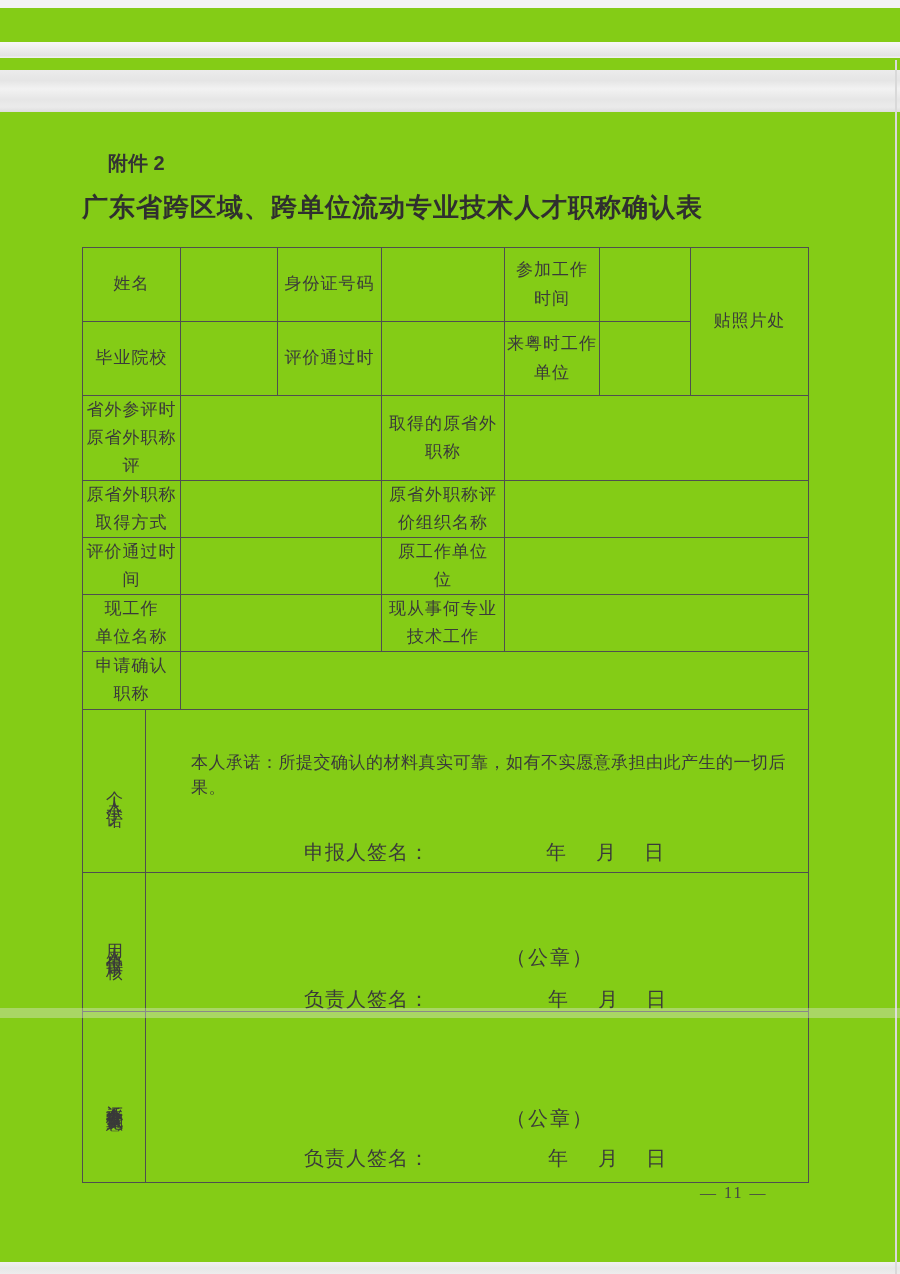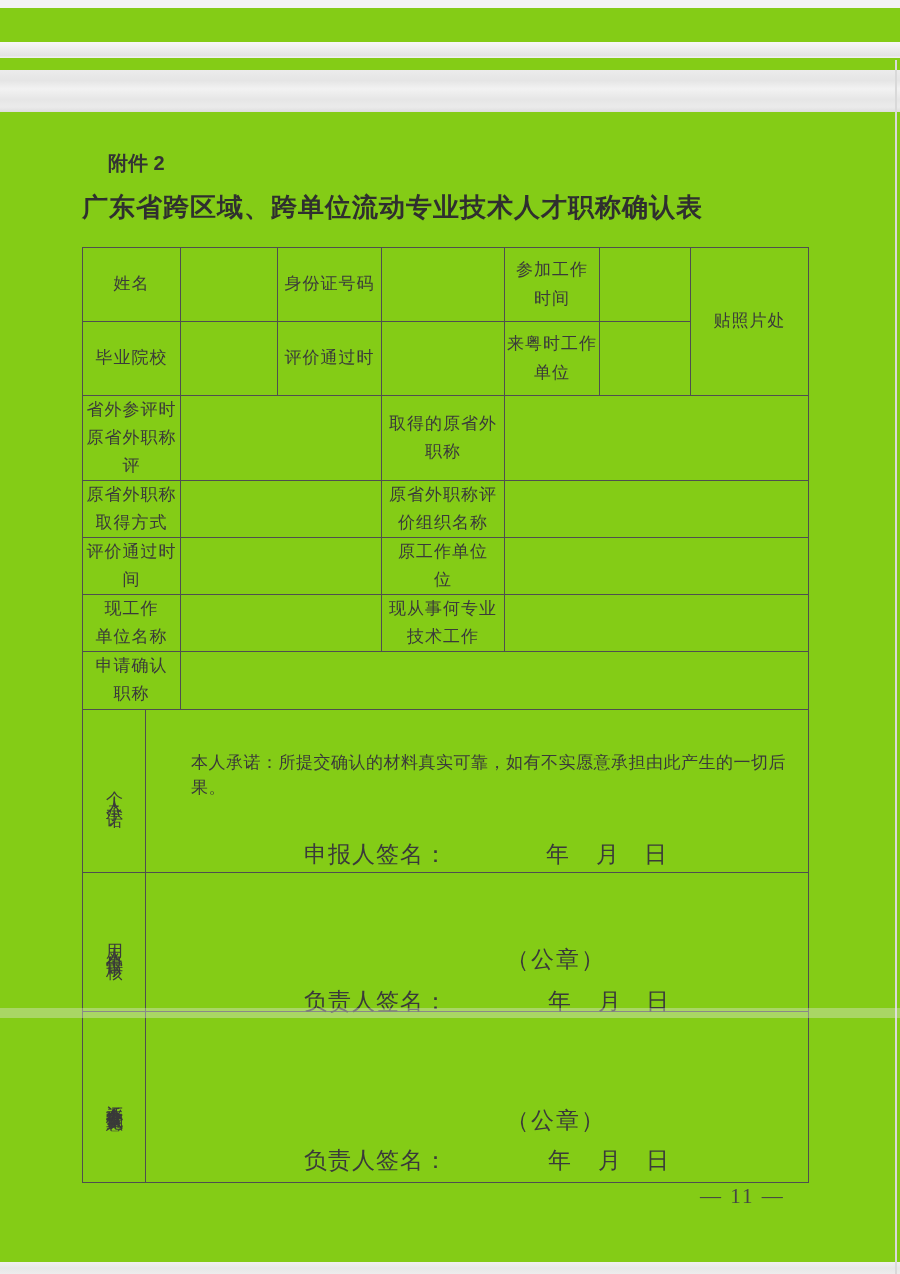--- a/index.html
+++ b/index.html
@@ -57,26 +57,26 @@
   }
   td.v1 { font-size:18px; letter-spacing:7px; }
   td.v2 { font-size:17px; letter-spacing:4px; }
   td.v3 { font-size:16px; letter-spacing:1px; }
 
   td.content { position:relative; }
   .statement {
     position:absolute; left:45px; top:40px; width:620px;
     font-size:17px; letter-spacing:0.5px; line-height:1.5;
   }
-  .sig, .ymd, .seal { position:absolute; font-size:23px; letter-spacing:1px; white-space:nowrap; }
+  .sig, .ymd, .seal { position:absolute; font-size:20px; letter-spacing:1px; white-space:nowrap; }
   .seal { letter-spacing:2px; }
 
   .page-number {
     position:absolute; left:700px; top:1184px;
-    font-size:21px; letter-spacing:2px; color:#454545;
+    font-size:16px; letter-spacing:2px; color:#454545;
   }
 </style>
 </head>
 <body>
 
 <div class="page">
 
   <div class="band band-top"></div>
   <div class="band band-a"></div>
   <div class="band band-b"></div>

